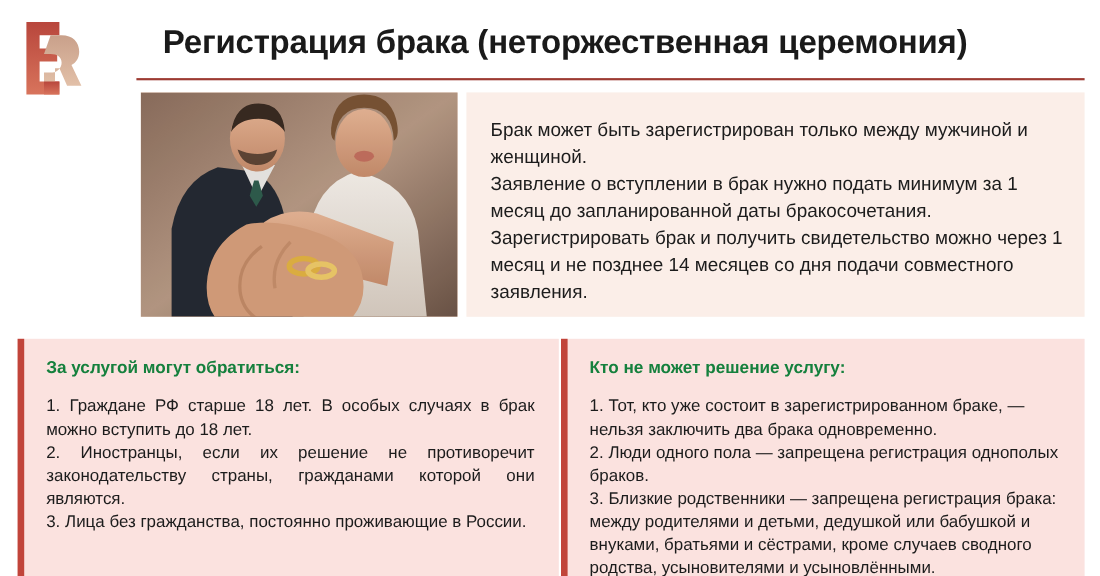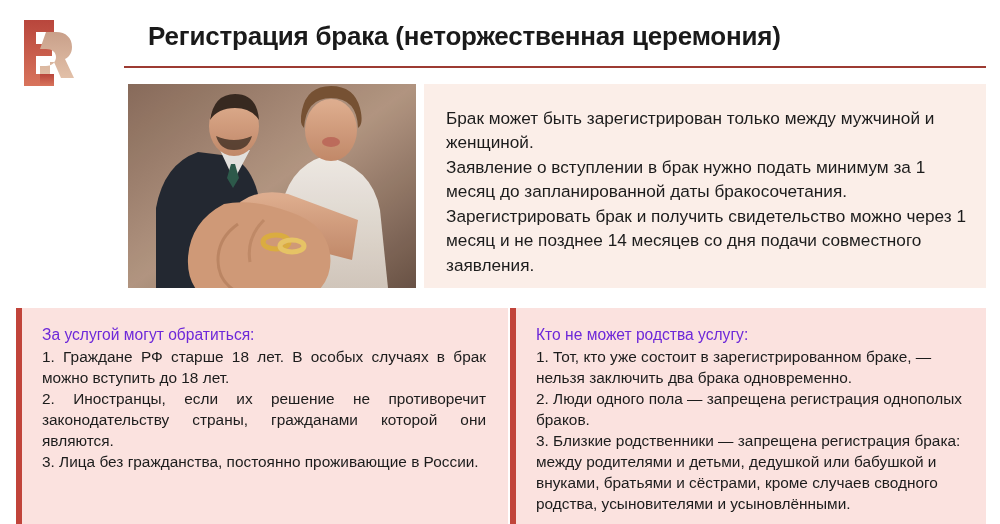--- a/index.html
+++ b/index.html
@@ -31,21 +31,21 @@
   }
 
   
   .header {
     position: absolute;
     left: 124px;
     top: 22px;
     width: 862px;
   }
   .header-title {
-    font-size: 26px;
+    font-size: 30px;
     font-weight: bold;
     color: #1a1a1a;
     letter-spacing: -0.2px;
     line-height: 1.15;
     padding-left: 24px;
   }
   .header-rule {
     margin-top: 14px;
     height: 2px;
     background: #9d3b32;
@@ -101,23 +101,23 @@
     top: 0;
     width: 6px;
     height: 100%;
     background: #c1443a;
   }
   .panel-inner {
     padding: 18px 22px 0 26px;
   }
   .panel-title {
     font-size: 15.6px;
-    font-weight: normal;
-    color: #6d28d9;
-    margin-bottom: 3px;
+    font-weight: bold;
+    color: #15803d;
+    margin-bottom: 16px;
   }
   .panel-body {
     font-size: 15.4px;
     line-height: 1.36;
     color: #1c1c1c;
     white-space: pre-line;
   }
   .panel-left .panel-body {
     text-align: justify;
   }
@@ -208,20 +208,20 @@
       <div class="panel-title">За услугой могут обратиться:</div>
       <div class="panel-body">1. Граждане РФ старше 18 лет. В особых случаях в брак можно вступить до 18 лет.
 2. Иностранцы, если их решение не противоречит законодательству страны, гражданами которой они являются.
 3. Лица без гражданства, постоянно проживающие в России.</div>
     </div>
   </div>
 
   <div class="panel panel-right">
     <div class="panel-accent"></div>
     <div class="panel-inner">
-      <div class="panel-title">Кто не может родства услугу:</div>
+      <div class="panel-title">Кто не может решение услугу:</div>
       <div class="panel-body">1. Тот, кто уже состоит в зарегистрированном браке, — нельзя заключить два брака одновременно.
 2. Люди одного пола — запрещена регистрация однополых браков.
 3. Близкие родственники — запрещена регистрация брака: между родителями и детьми, дедушкой или бабушкой и внуками, братьями и сёстрами, кроме случаев сводного родства, усыновителями и усыновлёнными.</div>
     </div>
   </div>
 
 </div>
 
 </body></html>

